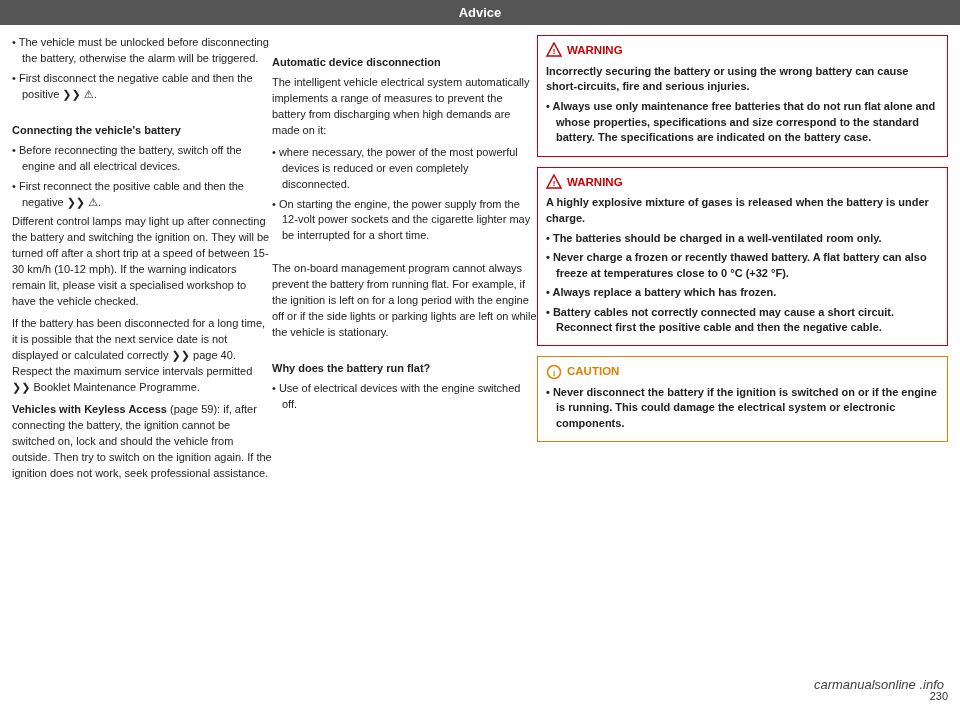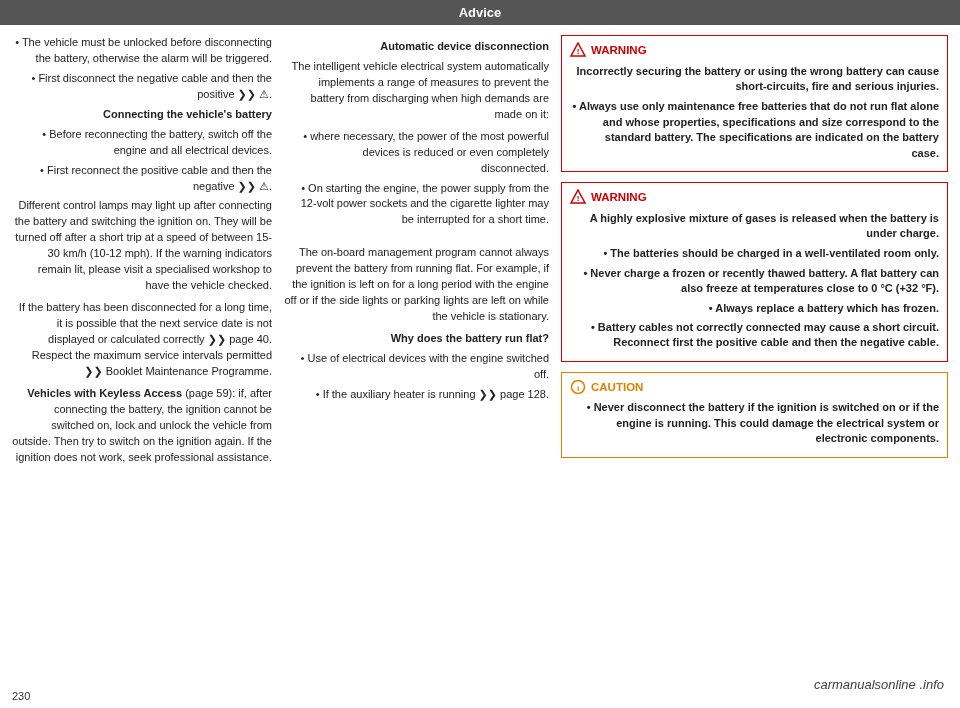--- a/index.html
+++ b/index.html
@@ -23,22 +23,20 @@
       color: #fff;
       text-align: center;
       font-size: 13px;
       font-weight: bold;
       padding: 5px 0;
     }
     .content-area {
       display: flex;
       flex: 1;
       padding: 10px 12px 8px 12px;
-      gap: 12px;
-      text-align: right;
     }
     .col-left {
       flex: 0 0 260px;
       font-size: 11px;
       line-height: 1.45;
       color: #222;
     }
     .col-mid {
       flex: 0 0 265px;
       font-size: 11px;
@@ -54,21 +52,21 @@
     .bullet-item {
       margin-bottom: 4px;
       padding-left: 10px;
       text-indent: -10px;
     }
     .bullet-item::before {
       content: "• ";
     }
     .section-heading {
       font-weight: bold;
-      margin: 4px 0 4px 0;
+      margin: 20px 0 4px 0;
     }
     p { margin-bottom: 6px; }
     .warning-box {
       border: 1.5px solid #c00;
       margin-bottom: 10px;
       padding: 6px 8px;
     }
     .caution-box {
       border: 1.5px solid #e08000;
       margin-bottom: 10px;
@@ -113,20 +111,21 @@
       font-size: 11px;
       line-height: 1.4;
     }
     .warning-body .bullet-item {
       font-weight: bold;
     }
     .page-number {
       padding: 4px 12px 6px 12px;
       font-size: 11px;
       color: #333;
+      text-align: right;
     }
     .bold { font-weight: bold; }
     .watermark {
       position: fixed;
       bottom: 16px;
       right: 16px;
       font-size: 13px;
       color: #404040;
       font-style: italic;
     }
@@ -157,41 +156,37 @@
       <p>Different control lamps may light up after connecting the battery and switching the ignition on. They will be turned off after a short trip at a speed of between 15-30 km/h (10-12 mph). If the warning indicators remain lit, please visit a specialised workshop to have the vehicle checked.</p>
 
       <p>
         <span>If the battery has been disconnected for a long time, it is possible that the next service date is not displayed or calculated correctly</span>
         ❯❯ <span>page 40. Respect the maximum service intervals permitted</span>
         ❯❯ <span>Booklet Maintenance Programme.</span>
       </p>
 
       <p>
         <span class="bold">Vehicles with Keyless Access</span>
-        (<span>page 59</span>)<span>: if, after connecting the battery, the ignition cannot be switched on, lock and unlock the vehicle from outside. Then try to switch on the ignition again. If the ignition does not work, seek professional assistance.</span>
+        (<span>page 59</span>)<span>: if, after connecting the battery, the ignition cannot be switched on, lock and should the vehicle from outside. Then try to switch on the ignition again. If the ignition does not work, seek professional assistance.</span>
       </p>
     </div>
 
     <div class="col-mid">
       <div class="section-heading">Automatic device disconnection</div>
 
       <p>The intelligent vehicle electrical system automatically implements a range of measures to prevent the battery from discharging when high demands are made on it:</p>
 
       <div class="bullet-item">where necessary, the power of the most powerful devices is reduced or even completely disconnected.</div>
       <div class="bullet-item">On starting the engine, the power supply from the 12-volt power sockets and the cigarette lighter may be interrupted for a short time.</div>
 
       <p style="margin-top:17px;">The on-board management program cannot always prevent the battery from running flat. For example, if the ignition is left on for a long period with the engine off or if the side lights or parking lights are left on while the vehicle is stationary.</p>
 
       <div class="section-heading">Why does the battery run flat?</div>
 
       <div class="bullet-item">Use of electrical devices with the engine switched off.</div>
-      <div class="bullet-item">
-        <span>If the auxiliary heater is running</span>
-        ❯❯ <span>page 128.</span>
-      </div>
     </div>
 
     <div class="col-right">
 
       <div class="warning-box">
         <div class="warning-header">
           <span class="warning-icon">
             <svg viewBox="0 0 16 16" fill="none">
               <polygon points="8,1 15,14 1,14" stroke="#c00" stroke-width="1.5" fill="none"></polygon>
               <text x="8" y="12" text-anchor="middle" font-size="8" fill="#c00" font-weight="bold">!</text>

